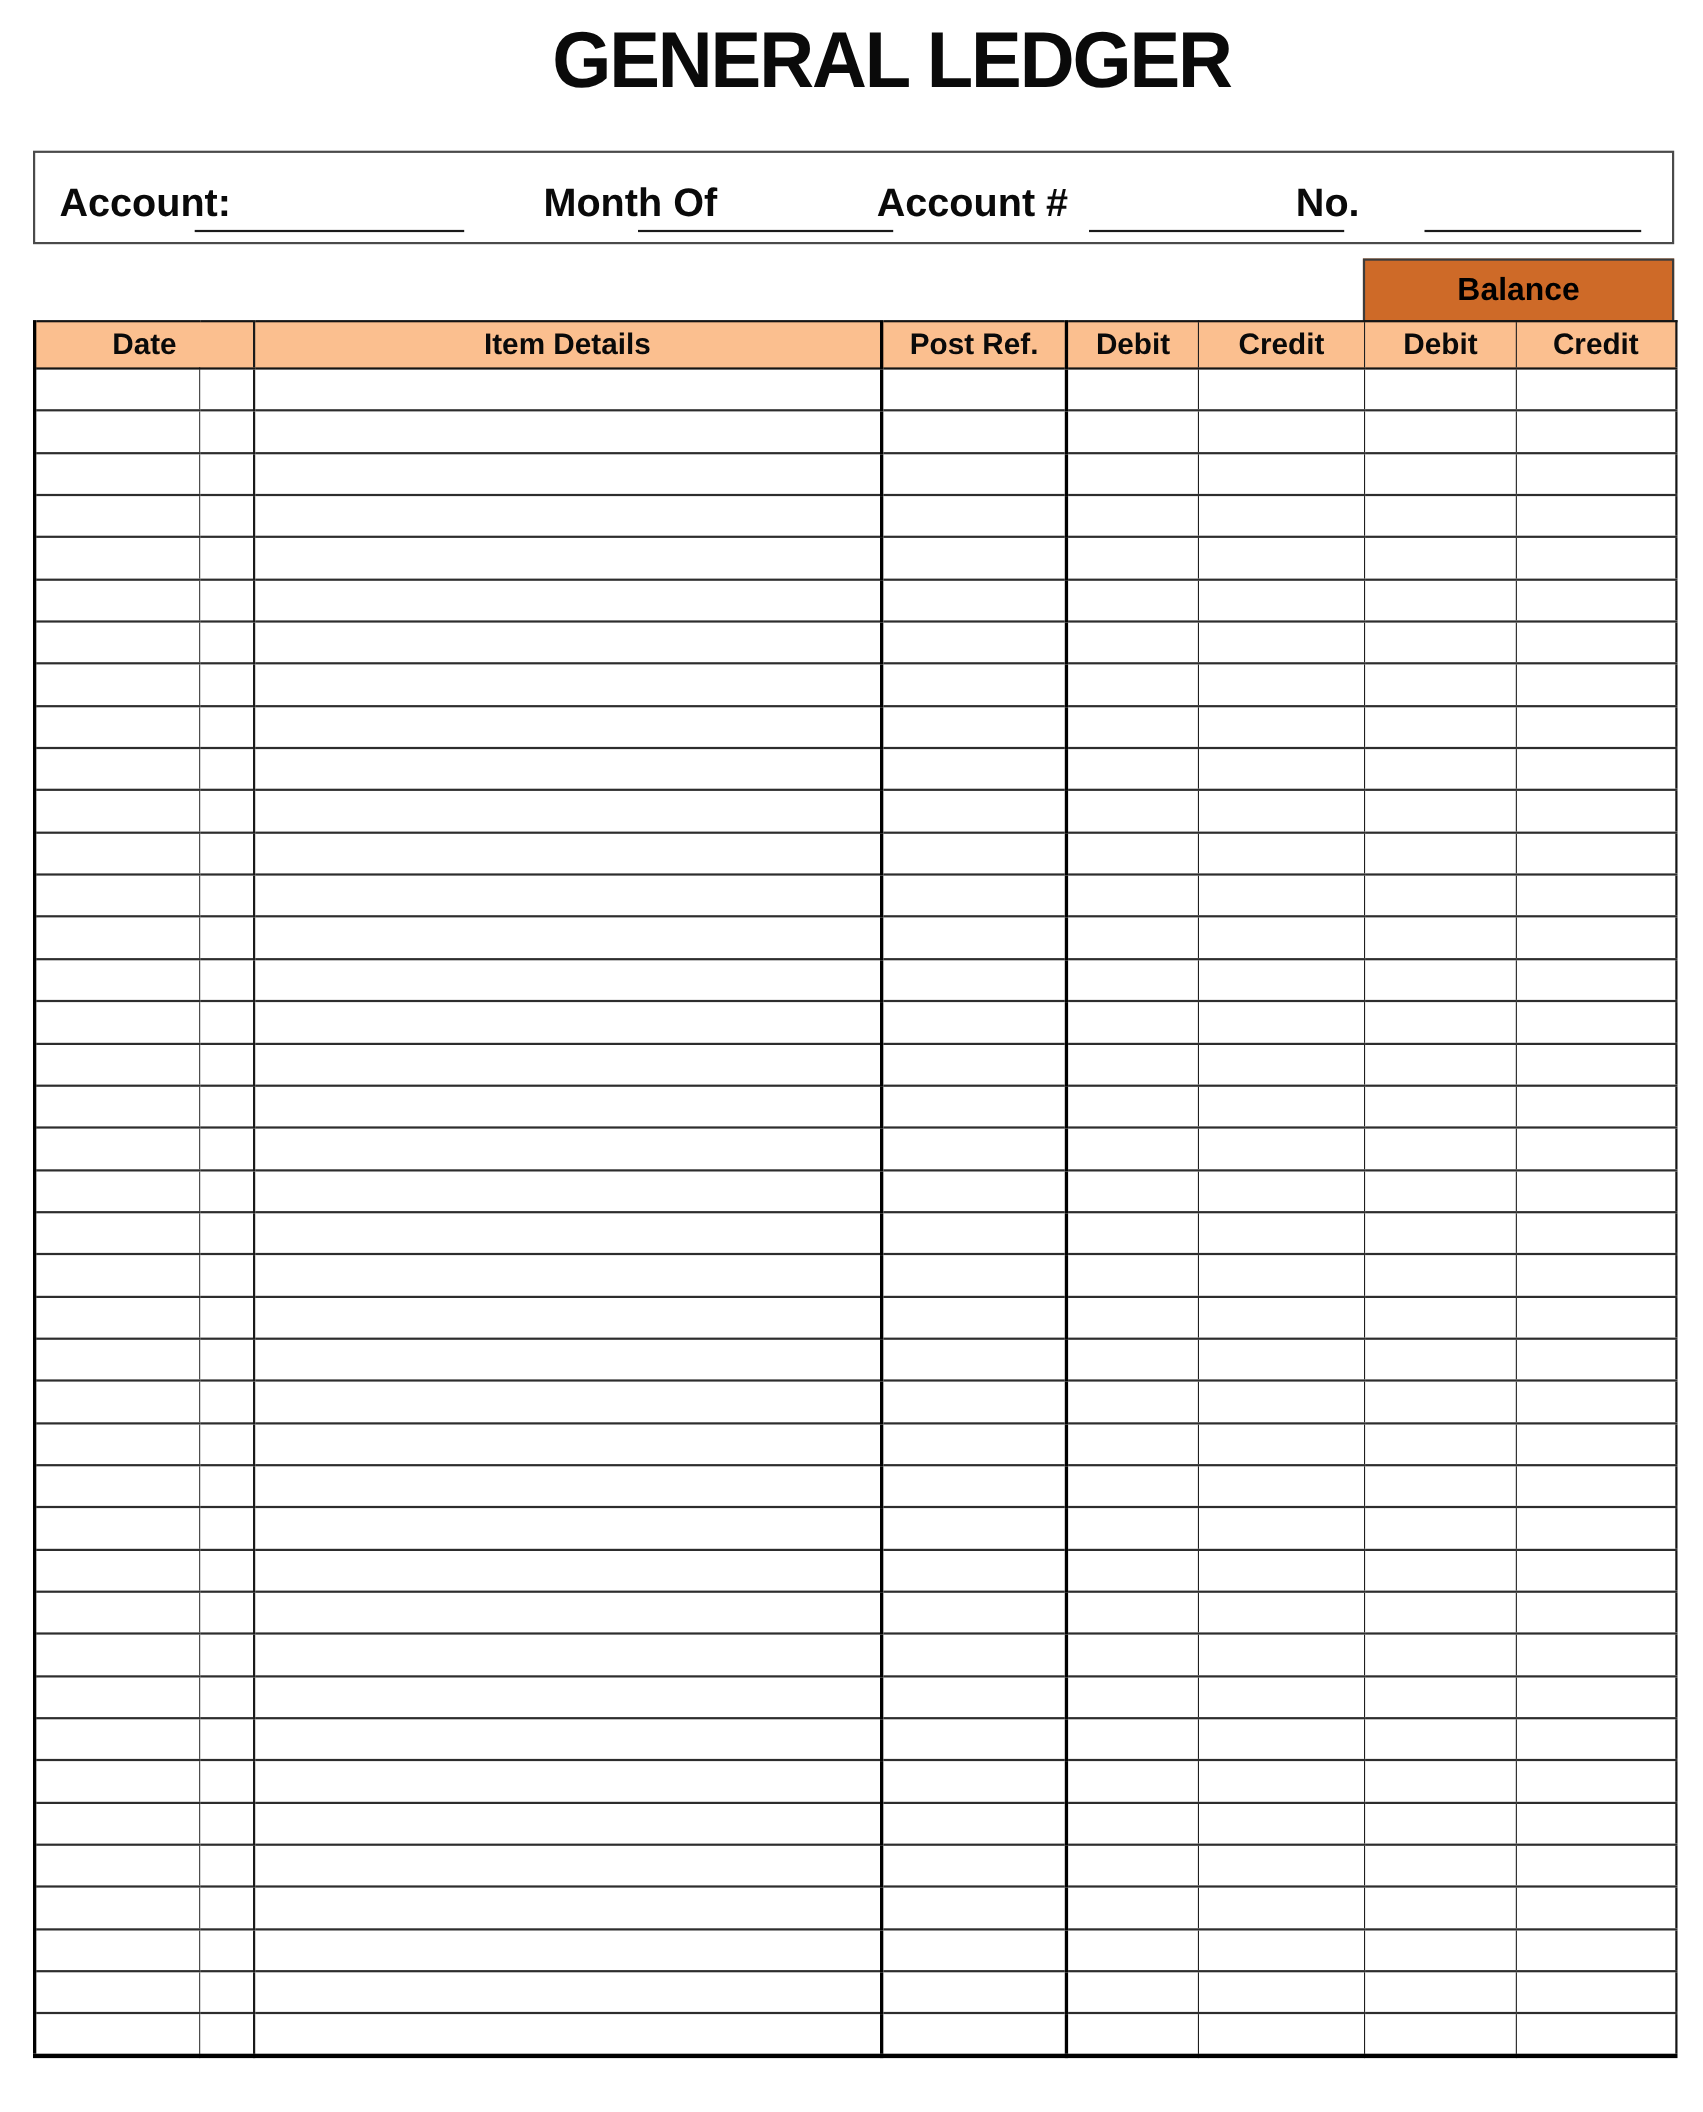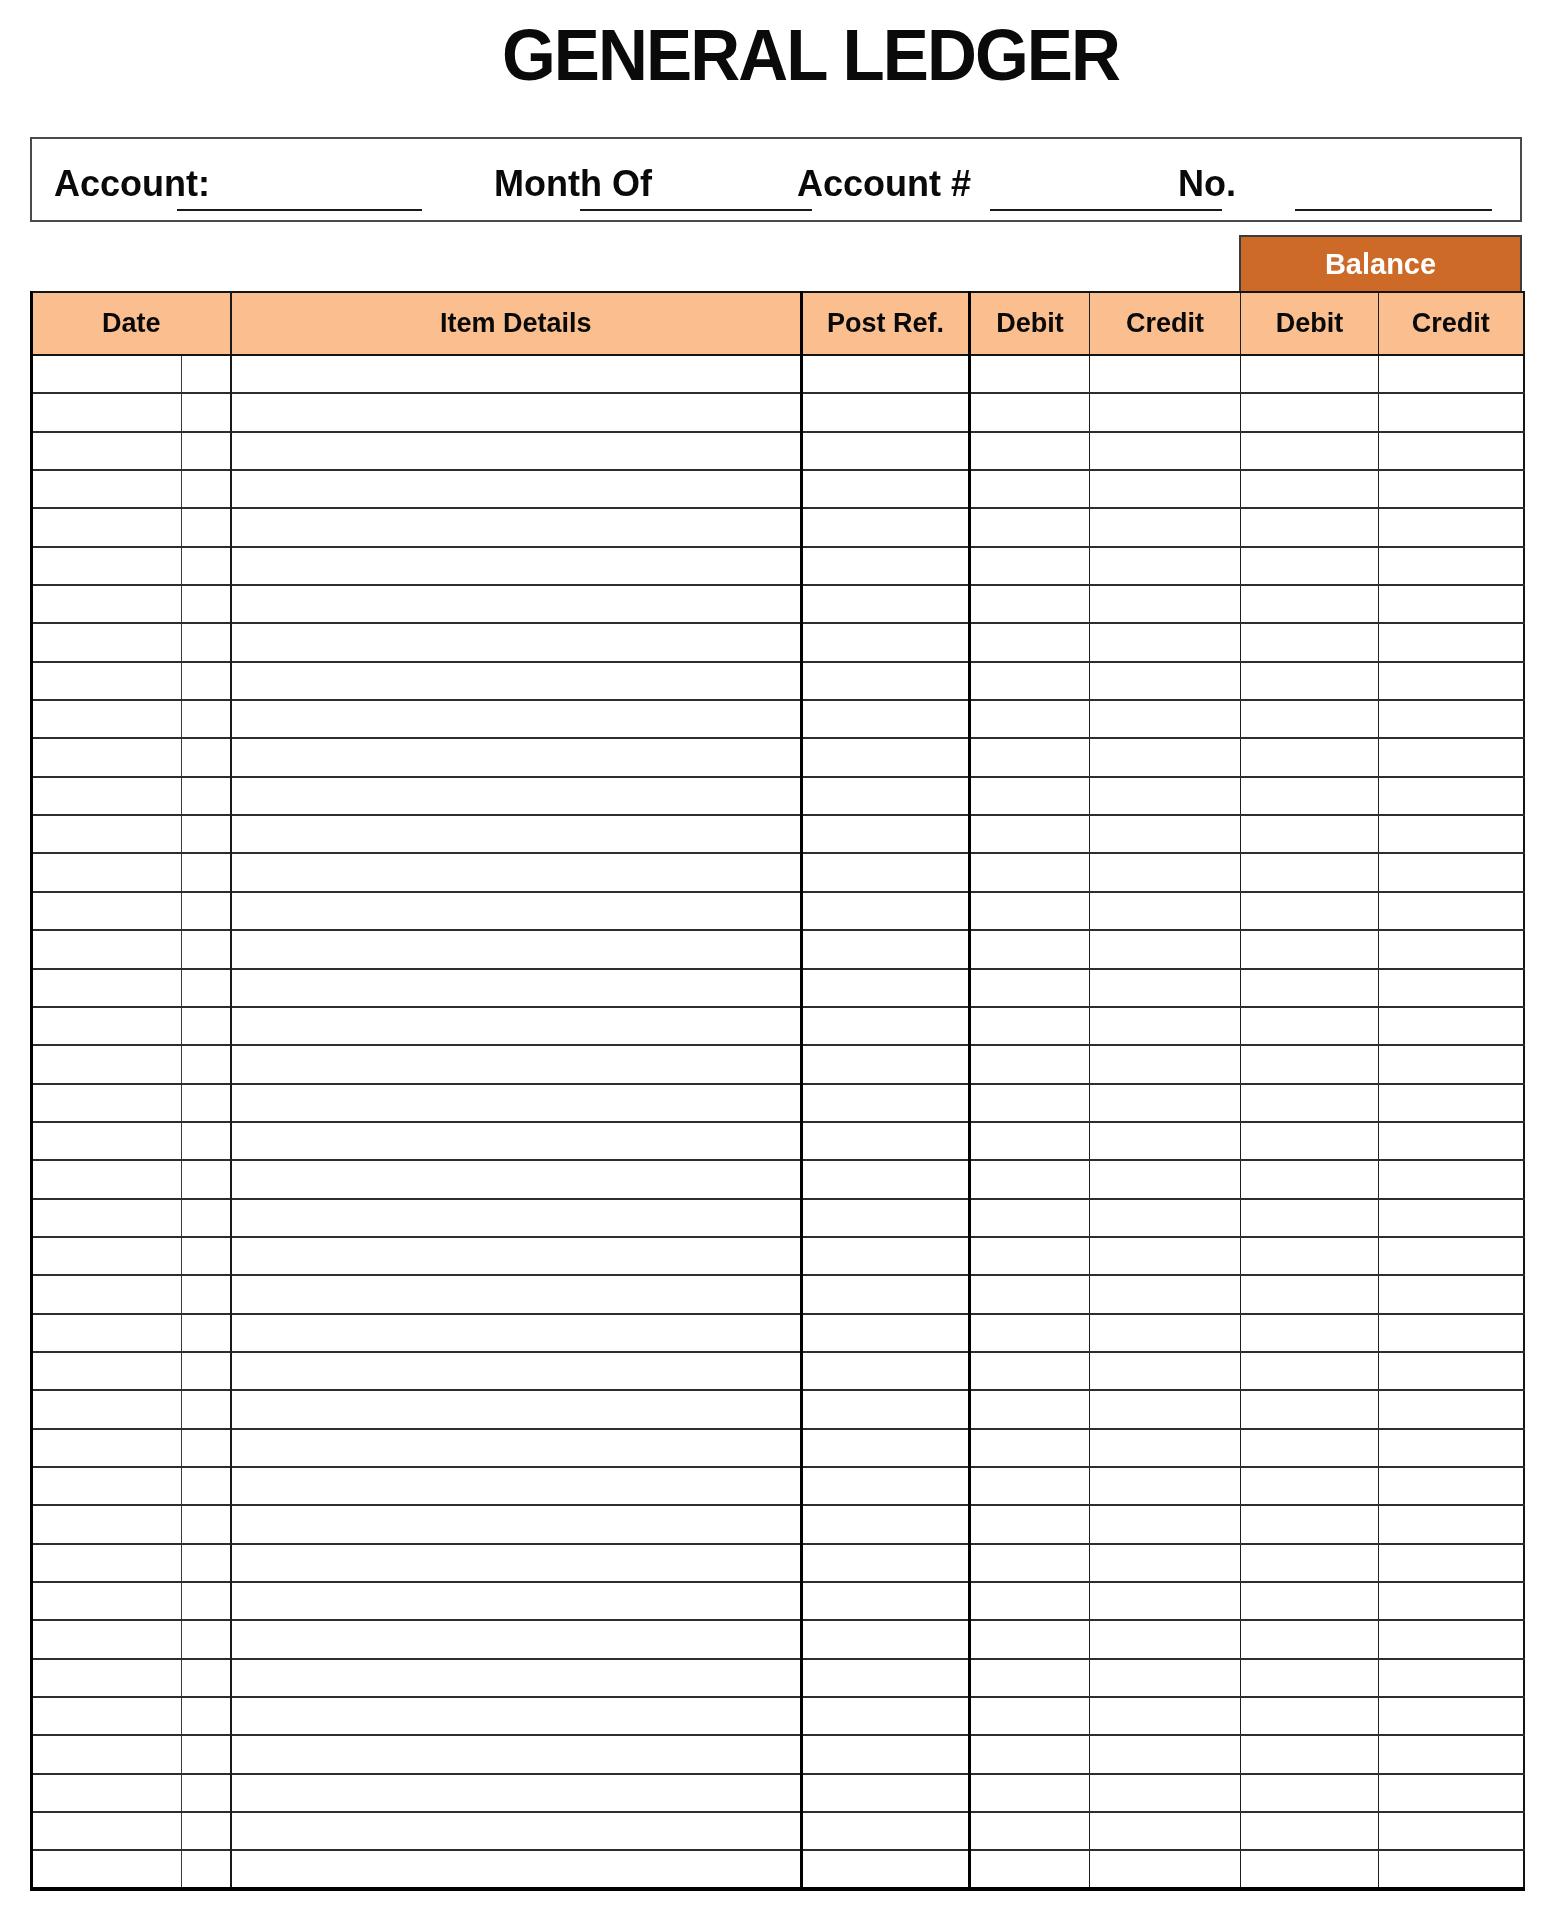--- a/index.html
+++ b/index.html
@@ -67,41 +67,41 @@
     position: absolute;
     left: 1239px;
     top: 235px;
     width: 283px;
     height: 58px;
     background: var(--balance-fill, #CE6A28);
     border: 2px solid #3c3c3c;
     display: flex;
     align-items: center;
     justify-content: center;
-    color: #ffffff;
+    color: #000000;
     font-size: 29px;
     font-weight: bold;
   }
 
   
   table.ledger {
     position: absolute;
     left: 30px;
     top: 291px;
     width: 1492px;
     border-collapse: collapse;
     table-layout: fixed;
     border-left: 3px solid #000000;
     border-right: 2px solid #141414;
     border-top: 2px solid #141414;
     border-bottom: 4px solid #000000;
   }
   table.ledger th {
     background: var(--header-fill, #FBBF8F);
-    height: 63px;
+    height: 43px;
     font-size: 27px;
     font-weight: bold;
     text-align: center;
     vertical-align: middle;
     border-bottom: 2px solid #141414;
   }
   table.ledger td {
     height: 38.35px;
     border-top: 2px solid #2d2d2d;
     background: #ffffff;

